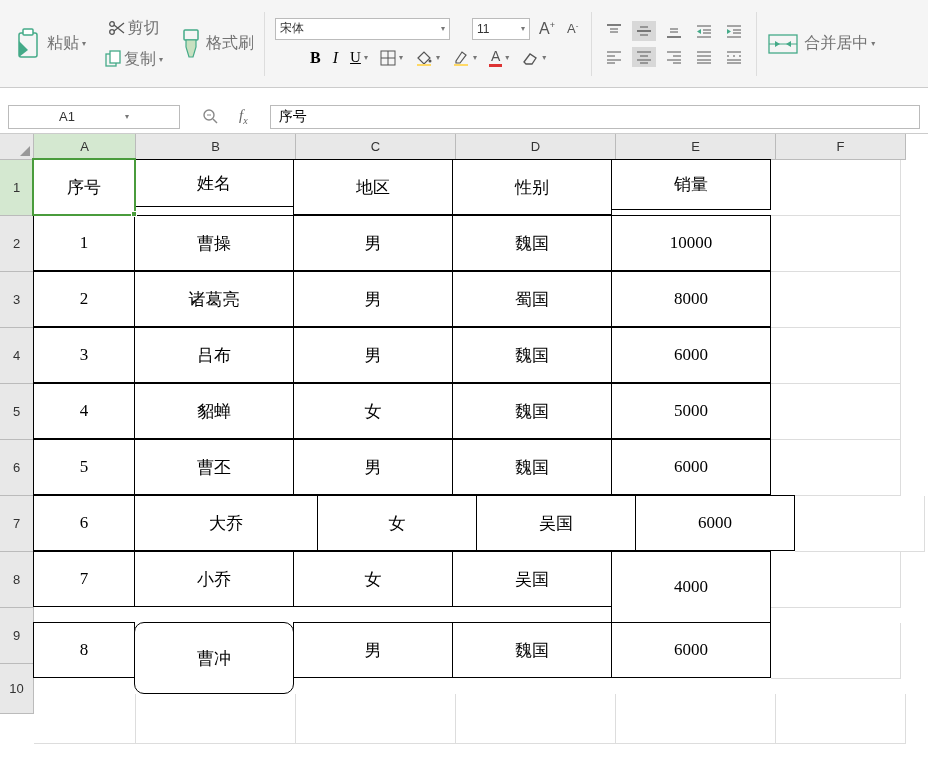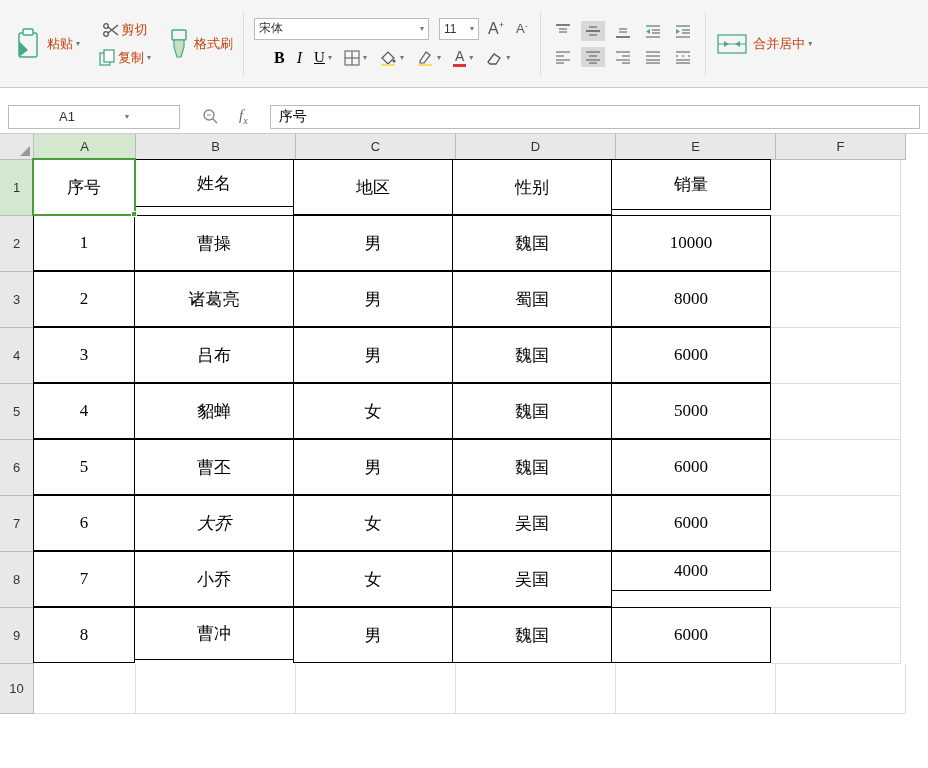--- a/index.html
+++ b/index.html
@@ -6,26 +6,26 @@
 body { font-family: "Microsoft YaHei", SimSun, sans-serif; font-size: 12px; background: #fff; overflow: hidden; width: 928px; height: 768px; }
 
 
 .ribbon { background: #f5f5f5; border-bottom: 1px solid #ccc; height: 88px; display: flex; align-items: center; padding: 0 8px; }
 .rgroup { display: flex; align-items: center; gap: 2px; padding: 0 6px; }
 .rgroup.two-row { display: flex; flex-direction: column; gap: 6px; }
 .rgroup .rrow { display: flex; align-items: center; gap: 6px; }
 .sep { width: 1px; height: 64px; background: #ddd; margin: 0 4px; }
 .btn { display: flex; align-items: center; gap: 2px; cursor: pointer; padding: 2px 3px; }
 .icon-wrap { display: inline-flex; align-items: center; justify-content: center; }
-.label-btn { font-size: 13px; color: #c2410c; }
+.label-btn { font-size: 16px; color: #737373; }
 .drop-arrow { font-size: 8px; color: #777; margin-left: 1px; }
 
 .font-select { display: flex; align-items: center; background: #fff; border: 1px solid #bbb; height: 22px; padding: 0 4px; font-size: 12px; color: #333; }
 .font-select.name { width: 175px; }
-.font-select.size { width: 40px; margin-left: 4px; }
+.font-select.size { width: 58px; margin-left: 16px; }
 .font-select .val { flex: 1; }
 
 
 .formula-bar { display: flex; align-items: center; height: 34px; border-bottom: 1px solid #ccc; padding: 0 8px; gap: 6px; margin-top: 12px; }
 .name-box { width: 172px; border: 1px solid #bbb; background: #fff; height: 24px; display: flex; align-items: center; justify-content: center; font-size: 13px; color: #333; }
 .fx-icons { display: flex; align-items: center; gap: 19px; padding: 0 16px; }
 .formula-input { flex: 1; border: 1px solid #bbb; background: #fff; height: 24px; padding: 0 8px; font-size: 14px; font-family: SimSun, serif; display: flex; align-items: center; }
 
 
 .sheet { position: relative; }
@@ -437,21 +437,21 @@
           <span>6000</span>
         </div>
         <div class="cell" style="width: 130px; height: 56px;">
           <span></span>
         </div>
       </div>
       <div class="cell-row">
         <div class="cell bordered" style="width: 102px; height: 56px;">
           <span>6</span>
         </div>
-        <div class="cell bordered" style="width: 160px; height: 56px; font-style: italic;">
+        <div class="cell bordered" style="width: 184px; height: 56px;">
           <span>大乔</span>
         </div>
         <div class="cell bordered" style="width: 160px; height: 56px;">
           <span>女</span>
         </div>
         <div class="cell bordered" style="width: 160px; height: 56px;">
           <span>吴国</span>
         </div>
         <div class="cell bordered" style="width: 160px; height: 56px;">
           <span>6000</span>
@@ -466,32 +466,32 @@
         </div>
         <div class="cell bordered" style="width: 160px; height: 56px;">
           <span>小乔</span>
         </div>
         <div class="cell bordered" style="width: 160px; height: 56px;">
           <span>女</span>
         </div>
         <div class="cell bordered" style="width: 160px; height: 56px;">
           <span>吴国</span>
         </div>
-        <div class="cell bordered" style="width: 160px; height: 40px;">
+        <div class="cell bordered" style="width: 160px; height: 72px;">
           <span>4000</span>
         </div>
         <div class="cell" style="width: 130px; height: 56px;">
           <span></span>
         </div>
       </div>
       <div class="cell-row">
         <div class="cell bordered" style="width: 102px; height: 56px;">
           <span>8</span>
         </div>
-        <div class="cell bordered" style="width: 160px; height: 53px;">
+        <div class="cell bordered" style="width: 160px; height: 72px; border-radius: 10px;">
           <span>曹冲</span>
         </div>
         <div class="cell bordered" style="width: 160px; height: 56px;">
           <span>男</span>
         </div>
         <div class="cell bordered" style="width: 160px; height: 56px;">
           <span>魏国</span>
         </div>
         <div class="cell bordered" style="width: 160px; height: 56px;">
           <span>6000</span>

